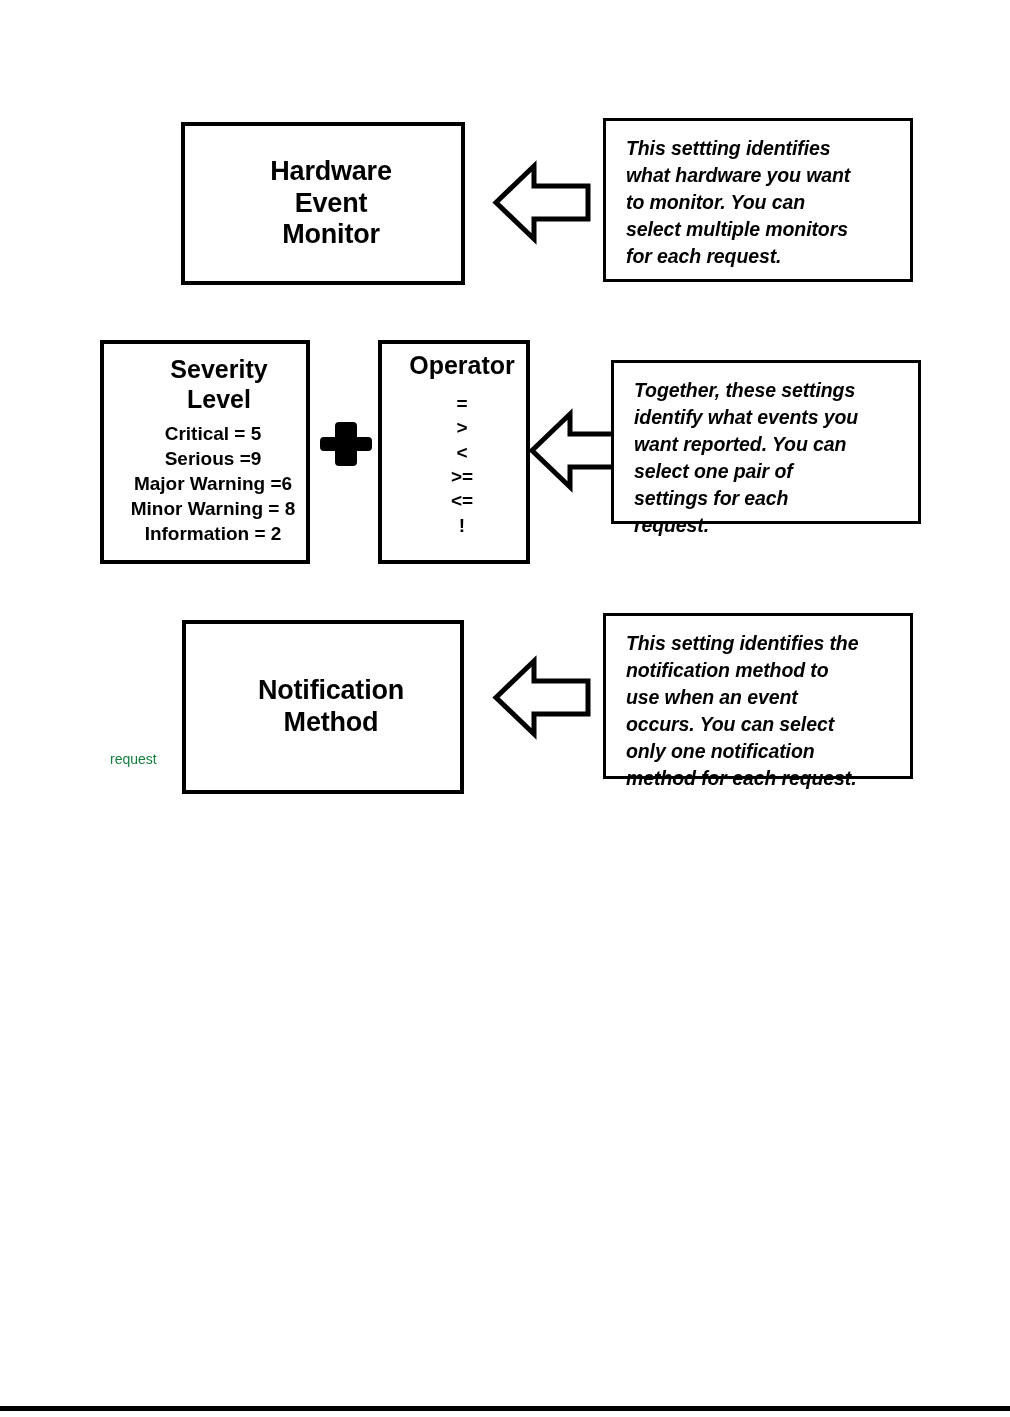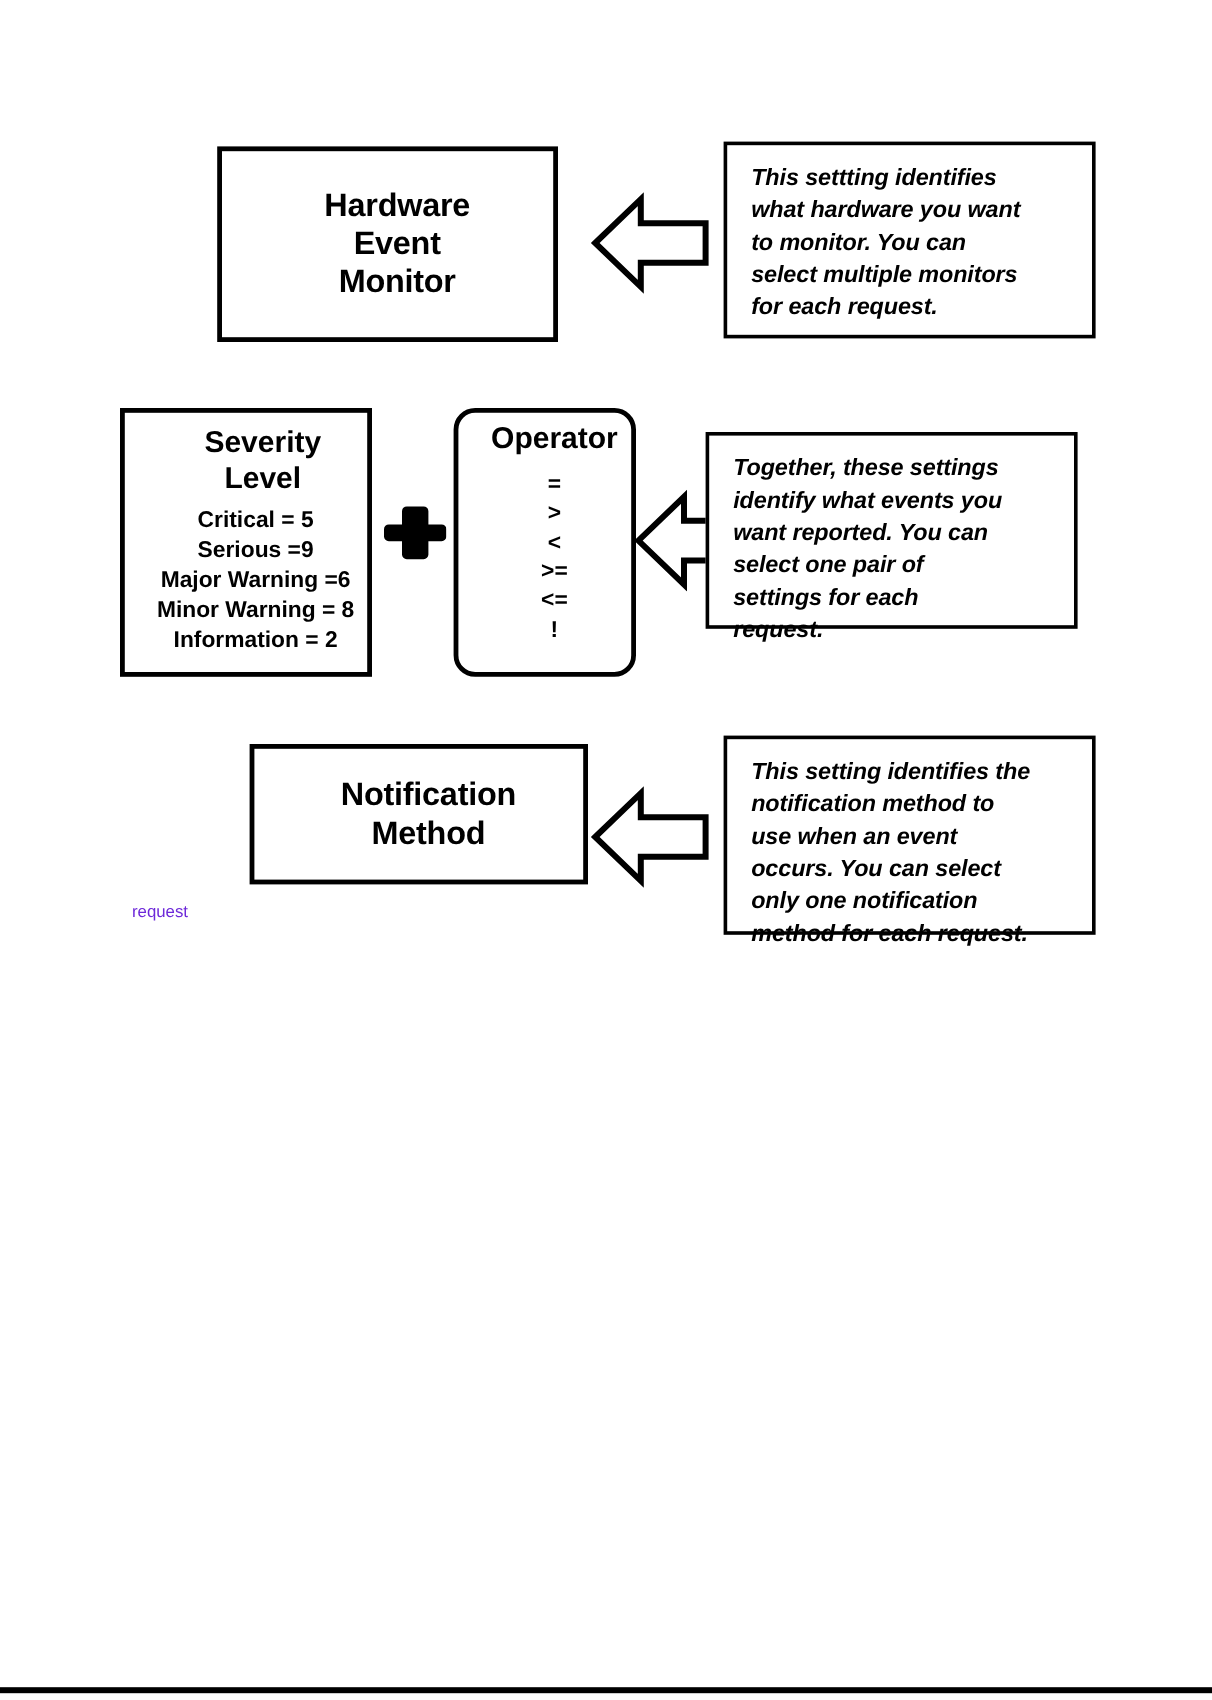--- a/index.html
+++ b/index.html
@@ -114,21 +114,21 @@
   .plus-symbol {
     position: absolute;
   }
 
   
   .stray-label {
     position: absolute;
     font-size: 14px;
     font-weight: normal;
     line-height: 1;
-    color: #6d28d9;
+    color: #15803d;
   }
 
   
   .footer-rule {
     position: absolute;
     left: 0;
     width: 1010px;
     height: 5px;
     background: #000000;
   }
@@ -169,48 +169,48 @@
       <div class="sev-item">Information = 2</div>
     </div>
   </div>
 
   <div class="plus-symbol" style="left:320px; top:418px; width:52px; height:52px;">
     <svg width="52" height="52" viewBox="0 0 52 52" aria-hidden="true">
       <path d="M19,4 h14 a4,4 0 0 1 4,4 v11 h11 a4,4 0 0 1 4,4 v6 a4,4 0 0 1 -4,4 h-11 v11 a4,4 0 0 1 -4,4 h-14 a4,4 0 0 1 -4,-4 v-11 h-11 a4,4 0 0 1 -4,-4 v-6 a4,4 0 0 1 4,-4 h11 v-11 a4,4 0 0 1 4,-4 z" fill="#000000"></path>
     </svg>
   </div>
 
-  <div class="concept-box op-box" style="left:378px; top:340px; width:152px; height:224px;border-radius:18px;">
+  <div class="concept-box op-box" style="left:378px; top:340px; width:152px; height:224px;">
     <div class="op-title">Operator</div>
     <div class="op-list">
       <div class="op-item">=</div>
       <div class="op-item">&gt;</div>
       <div class="op-item">&lt;</div>
       <div class="op-item">&gt;=</div>
       <div class="op-item">&lt;=</div>
       <div class="op-item">!</div>
     </div>
   </div>
 
   <div class="arrow" style="left:528px; top:408px; width:100px; height:85px;">
     <svg width="100" height="85" viewBox="0 0 100 85" aria-hidden="true">
       <polygon points="4,42.5 42,6 42,26 96,26 96,59 42,59 42,79" fill="#ffffff" stroke="#000000" stroke-width="5" stroke-linejoin="miter"></polygon>
     </svg>
   </div>
 
-  <div class="callout-box" style="left:588px; top:360px; width:310px; height:164px;">
+  <div class="callout-box" style="left:611px; top:360px; width:310px; height:164px;">
     <div class="callout-text">Together, these settings
 identify what events you
 want reported.  You can
 select one pair of
 settings for each
 request.</div>
   </div>
 
-  <div class="concept-box" style="left:182px; top:620px; width:282px; height:117px;margin-left:26px;">
+  <div class="concept-box" style="left:182px; top:620px; width:282px; height:174px;">
     <div class="concept-title">Notification
 Method</div>
   </div>
 
   <div class="stray-label" style="left:110px; top:752px;">request</div>
 
   <div class="arrow" style="left:492px; top:655px; width:100px; height:85px;">
     <svg width="100" height="85" viewBox="0 0 100 85" aria-hidden="true">
       <polygon points="4,42.5 42,6 42,26 96,26 96,59 42,59 42,79" fill="#ffffff" stroke="#000000" stroke-width="5" stroke-linejoin="miter"></polygon>
     </svg>

